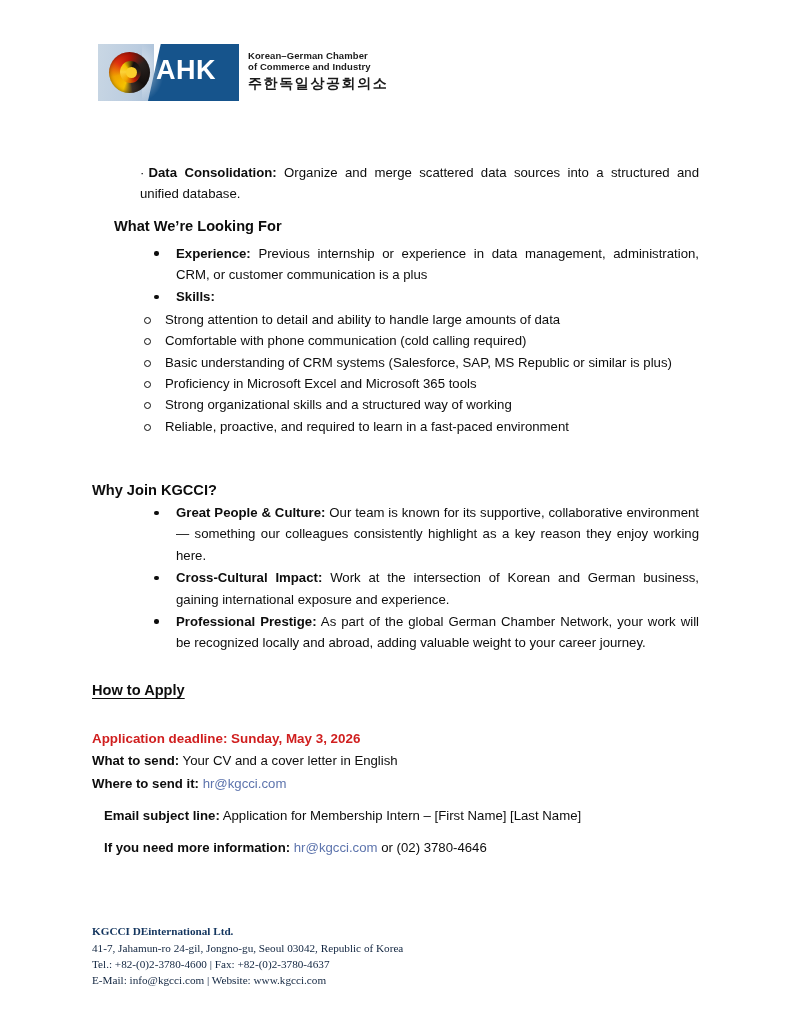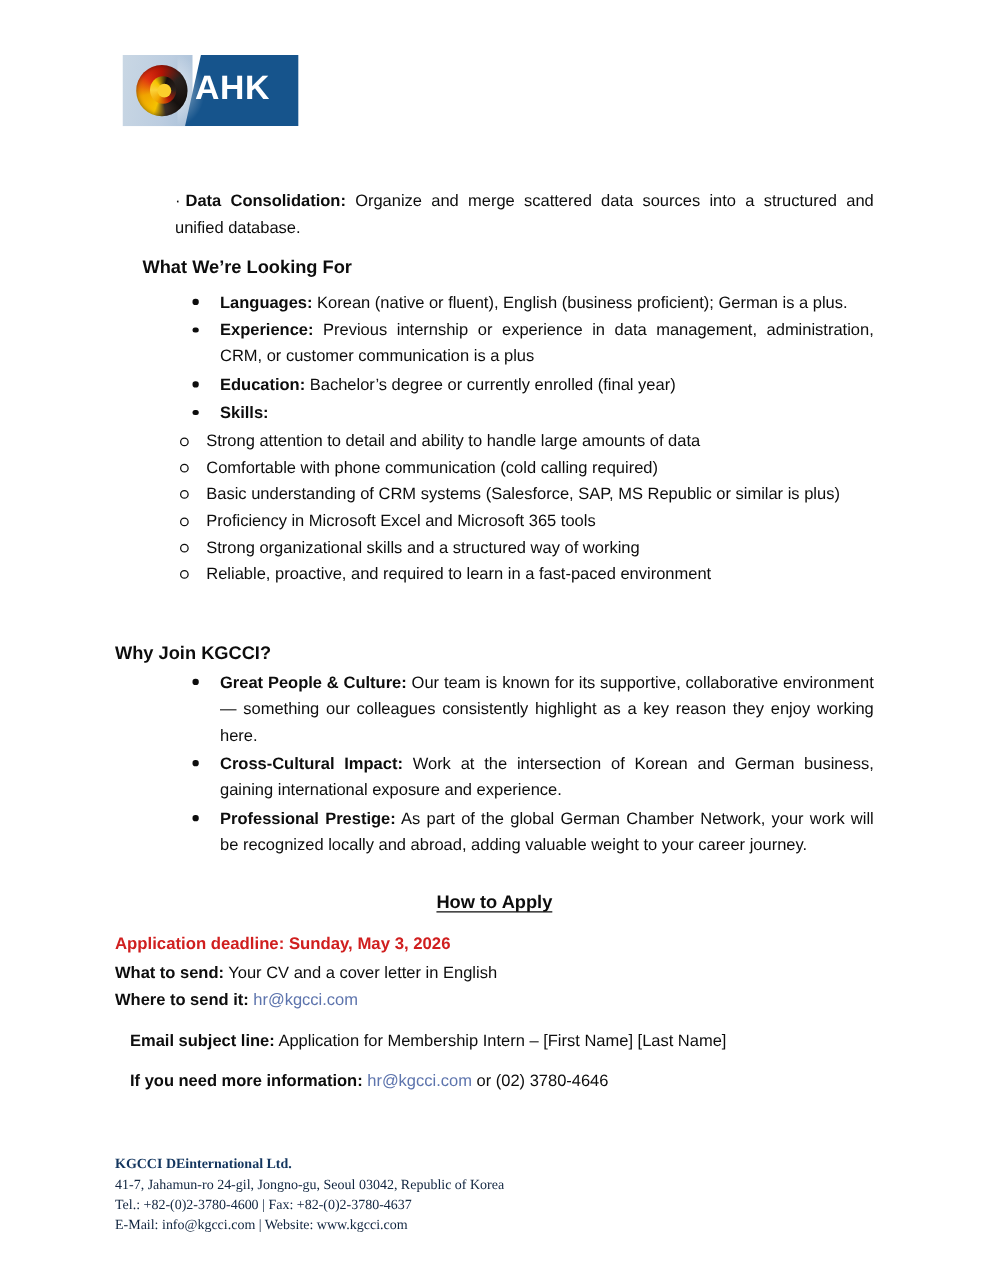--- a/index.html
+++ b/index.html
@@ -129,21 +129,21 @@
     font-weight: 700;
     color: #1a1a1a;
     letter-spacing: 1.6px;
     white-space: nowrap;
   }
 
   
   .doc {
     position: absolute;
     left: 0;
-    top: 150px;
+    top: 162px;
     width: 791px;
     padding: 0 92px 0 92px;
   }
   b, .bold { font-weight: 700; }
 
   .lead-para {
     margin: 0 0 4px 0;
     padding-left: 48px;
     text-indent: 0;
     font-size: 13.2px;
@@ -209,23 +209,22 @@
     background: transparent;
   }
 
   .gap-lg { height: 26px; }
 
   h2.apply {
     font-size: 14.6px;
     font-weight: 700;
     text-decoration: underline;
     text-underline-offset: 3px;
-    margin: 0 0 12px 0;
+    margin: 0 0 28px 0;
     line-height: 1.3;
-    text-align: center;
   }
   .deadline {
     color: #d01f1f;
     font-weight: 700;
     font-size: 13.4px;
     line-height: 1.62;
     margin-bottom: 1px;
   }
   .apply-line {
     font-size: 13.2px;
@@ -260,34 +259,37 @@
 <body>
 
 <div class="logo-block">
   <div class="logo-mark">
     <div class="bg-left"></div>
     <div class="bg-right"></div>
     <div class="bg-curve"></div>
     <div class="swirl"></div>
     <div class="ahk-text">AHK</div>
   </div>
+  <div class="logo-words">
+    <div class="lw-en">Korean–German Chamber</div>
+    <div class="lw-en">of Commerce and Industry</div>
+    <div class="lw-kr">주한독일상공회의소</div>
+  </div>
 </div>
 
 <div class="doc">
 
   <p class="lead-para">
     <span class="dot">·</span><b>Data Consolidation:</b><span> Organize and merge scattered data sources into a structured and unified database.</span>
   </p>
 
   <h2 class="section">What We’re Looking For</h2>
 
   <ul class="lvl1">
-    <li><b>Languages:</b><span> Korean (native or fluent), English (business proficient); German is a plus.</span></li>
     <li><b>Experience:</b><span> Previous internship or experience in data management, administration, CRM, or customer communication is a plus</span></li>
-    <li><b>Education:</b><span> Bachelor’s degree or currently enrolled (final year)</span></li>
     <li><b>Skills:</b><span></span></li>
   </ul>
 
   <ul class="lvl2">
     <li>Strong attention to detail and ability to handle large amounts of data</li>
     <li>Comfortable with phone communication (cold calling required)</li>
     <li>Basic understanding of CRM systems (Salesforce, SAP, MS Republic or similar is plus)</li>
     <li>Proficiency in Microsoft Excel and Microsoft 365 tools</li>
     <li>Strong organizational skills and a structured way of working</li>
     <li>Reliable, proactive, and required to learn in a fast-paced environment</li>

